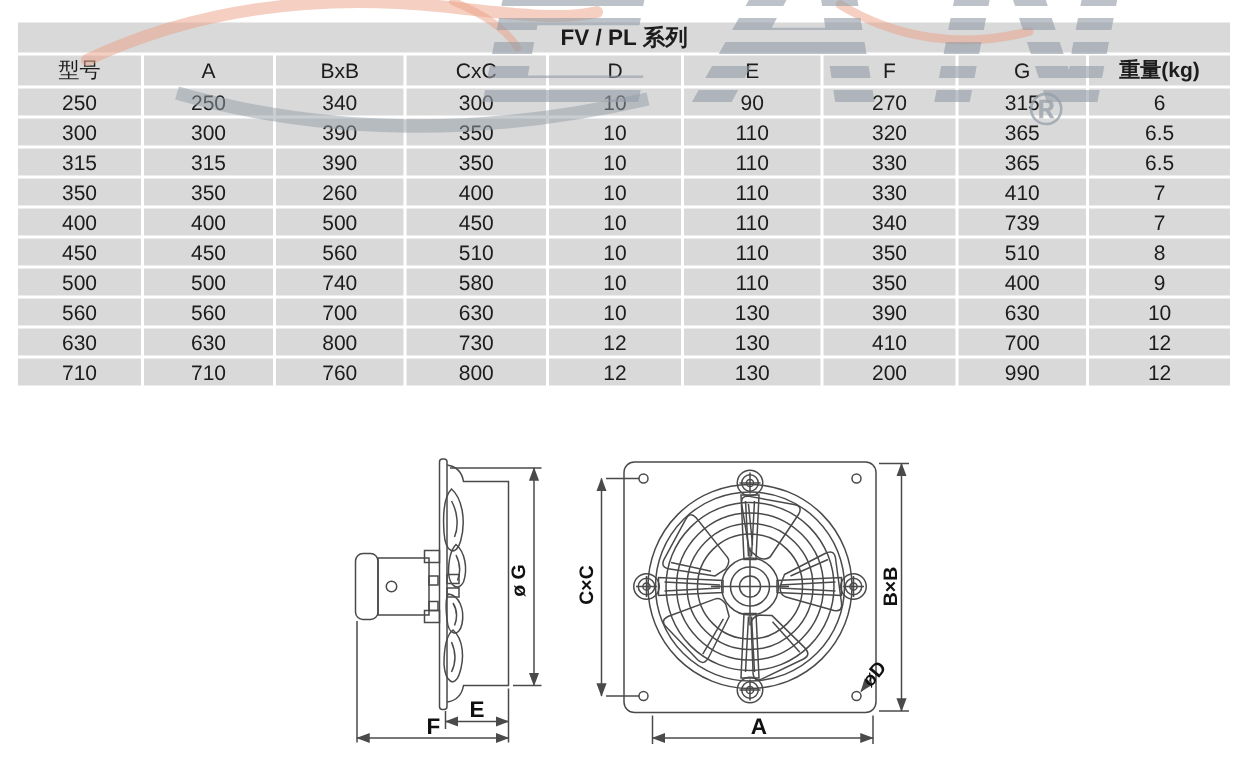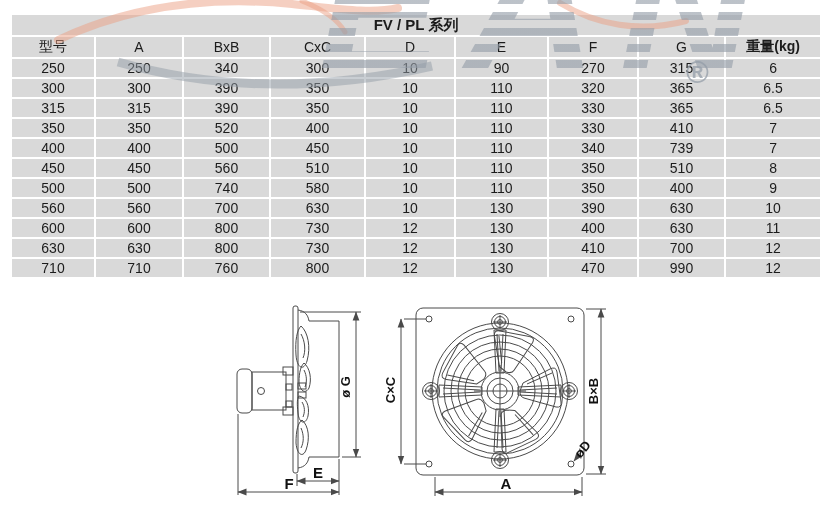--- a/index.html
+++ b/index.html
@@ -105,21 +105,21 @@
           <td>350</td>
           <td>10</td>
           <td>110</td>
           <td>330</td>
           <td>365</td>
           <td>6.5</td>
         </tr>
         <tr>
           <td>350</td>
           <td>350</td>
-          <td>520</td>
+          <td>260</td>
           <td>400</td>
           <td>10</td>
           <td>110</td>
           <td>330</td>
           <td>410</td>
           <td>7</td>
         </tr>
         <tr>
           <td>400</td>
           <td>400</td>
@@ -156,51 +156,40 @@
         <tr>
           <td>560</td>
           <td>560</td>
           <td>700</td>
           <td>630</td>
           <td>10</td>
           <td>130</td>
           <td>390</td>
           <td>630</td>
           <td>10</td>
-        </tr>
-        <tr>
-          <td>600</td>
-          <td>600</td>
-          <td>800</td>
-          <td>730</td>
-          <td>12</td>
-          <td>130</td>
-          <td>400</td>
-          <td>630</td>
-          <td>11</td>
         </tr>
         <tr>
           <td>630</td>
           <td>630</td>
           <td>800</td>
           <td>730</td>
           <td>12</td>
           <td>130</td>
           <td>410</td>
           <td>700</td>
           <td>12</td>
         </tr>
         <tr>
           <td>710</td>
           <td>710</td>
           <td>760</td>
           <td>800</td>
           <td>12</td>
           <td>130</td>
-          <td>470</td>
+          <td>200</td>
           <td>990</td>
           <td>12</td>
         </tr>
       </tbody>
   </table>
 
   <div class="wm wm-letters">EAN</div>
   <div class="wm wm-reg">®</div>
 
   <svg class="drawing" width="830" height="519" viewBox="0 0 830 519">

